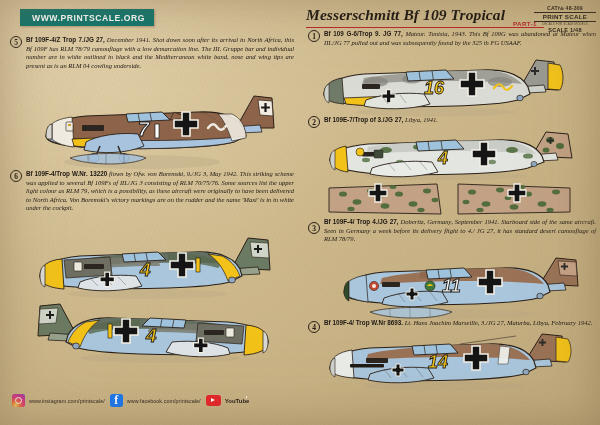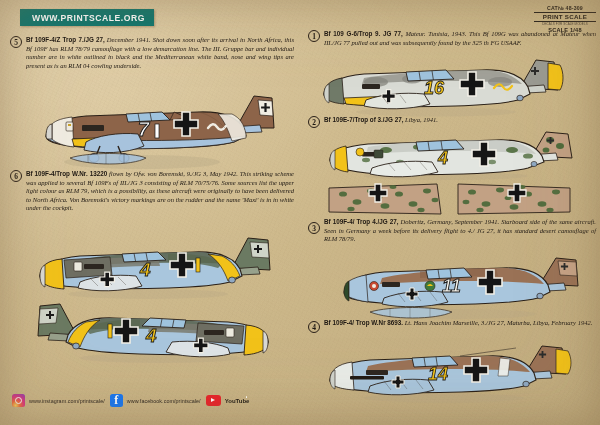--- a/index.html
+++ b/index.html
@@ -331,20 +331,25 @@
     </div>
     <div class="social-item">
       <span id="yt-icon"></span>
       <span id="yt-label">YouTube</span>
     </div>
   </div>
 </div>
 
 <div class="col" id="col-right">
 
+  <div id="title-row">
+    <div id="main-title">Messerschmitt Bf 109  Tropical</div>
+    <div id="title-rule"></div>
+    <div id="part-label">PART-1</div>
+  </div>
 
   <div id="cat-block">
     <div id="cat-num">CAT№ 48-309</div>
     <div id="cat-brand">PRINT SCALE</div>
     <div id="cat-sub">DECALS FOR SCALE MODELS</div>
     <div id="cat-scale">SCALE 1/48</div>
   </div>
 
   <div class="caption" style="left:8px; top:30px; width:288px;">
     <div class="cap-num">1</div>
@@ -549,21 +554,21 @@
       <line x1="106" y1="52" x2="106" y2="61" stroke="#2a2018" stroke-width=".5" opacity=".5"></line>
       <ellipse cx="216" cy="40" rx="3.2" ry="2.8" fill="#8fa9c4" stroke="#2a2018" stroke-width=".7"></ellipse>
     </svg>
   </div>
 
   <div class="caption" style="left:8px; top:319px; width:288px;">
     <div class="cap-num" style="top:2px;">4</div>
     <div class="cap-text"><b>Bf 109F-4/ Trop W.Nr  8693.</b><i> Lt. Hans Joachim Marseille, 3./JG 27, Maturba, Libya, February 1942.</i></div>
   </div>
 
-  <div class="profile" style="left:10px; top:346px;">
+  <div class="profile" style="left:10px; top:334px;">
     <svg width="282" height="60" viewBox="0 0 282 60">
       <ellipse cx="134" cy="52" rx="80" ry="4.5" fill="#b5a585" opacity=".3"></ellipse>
 
       <path d="M216 26 L232 0 L252 2 L256 28 Z" fill="#9a7256" stroke="#2a2018" stroke-width="1"></path>
       <path d="M246 3 L258 5 C262 12 262 22 258 28 L246 27 Z" fill="#f2c219" stroke="#2a2018" stroke-width=".7"></path>
       <g transform="translate(228,4) scale(.45)">
         <path d="M2 8 L8 8 L8 2 L12 2 L12 8 L18 8 L18 12 L12 12 L12 18 L8 18 L8 12 L2 12 Z" fill="#2a2a2a"></path>
       </g>
       <path d="M200 28 L240 25 L242 32 L202 34 Z" fill="#a9c6dd" stroke="#2a2018" stroke-width=".8"></path>
 

